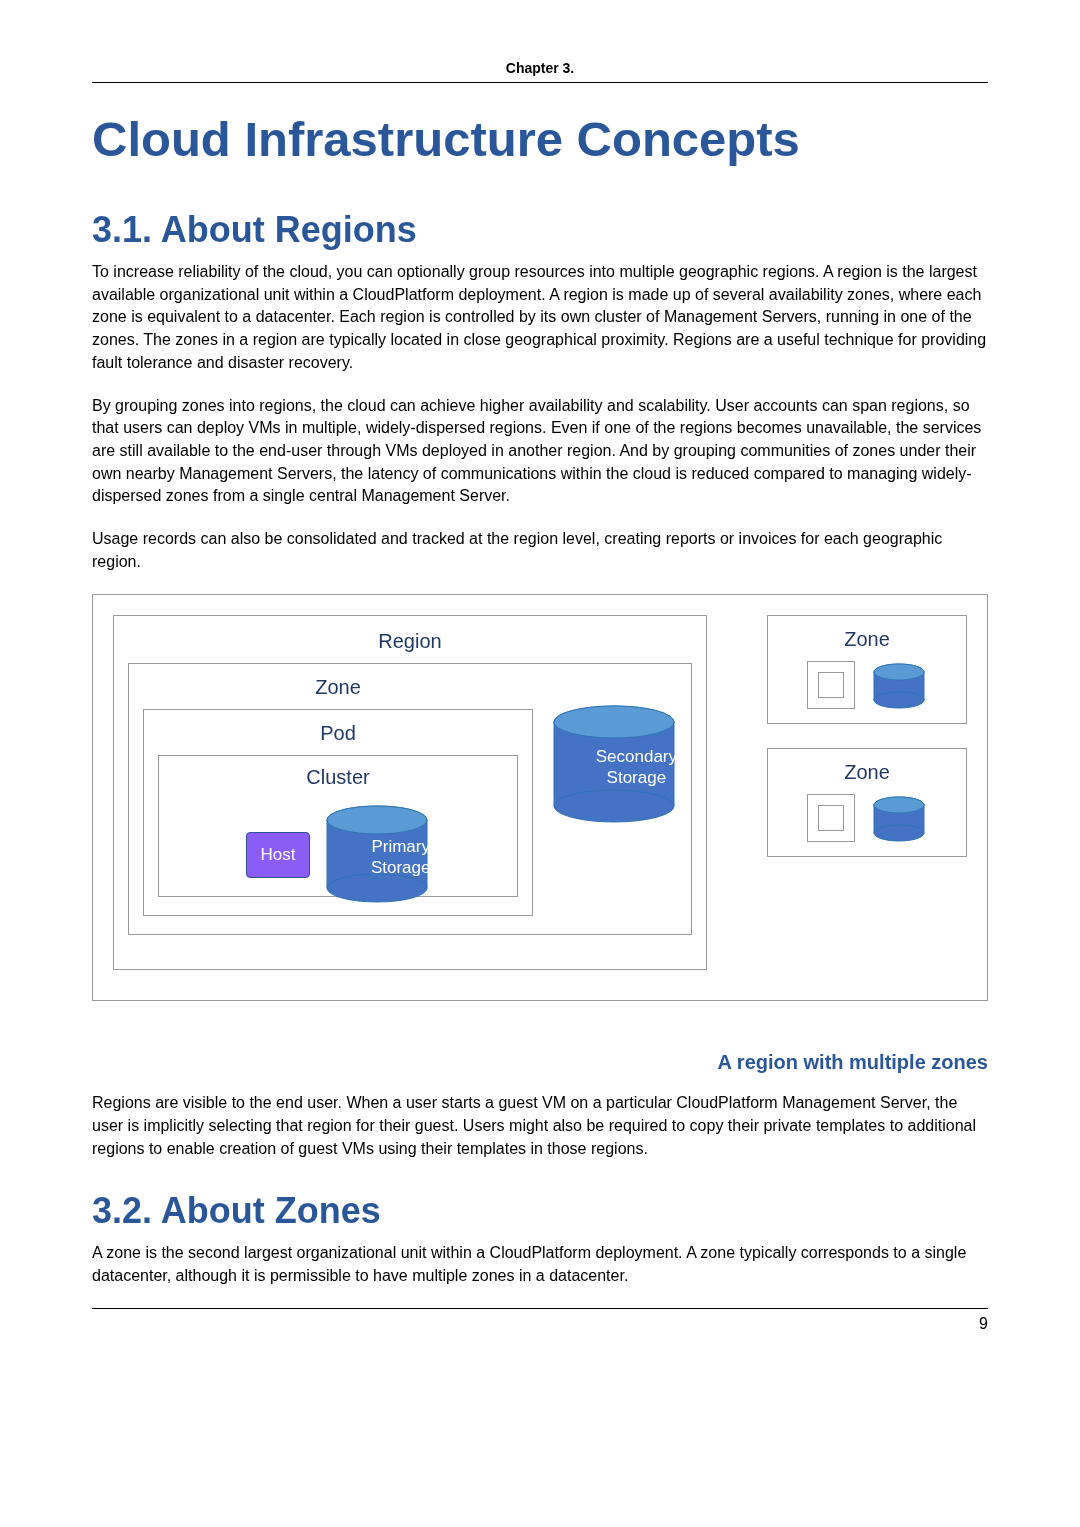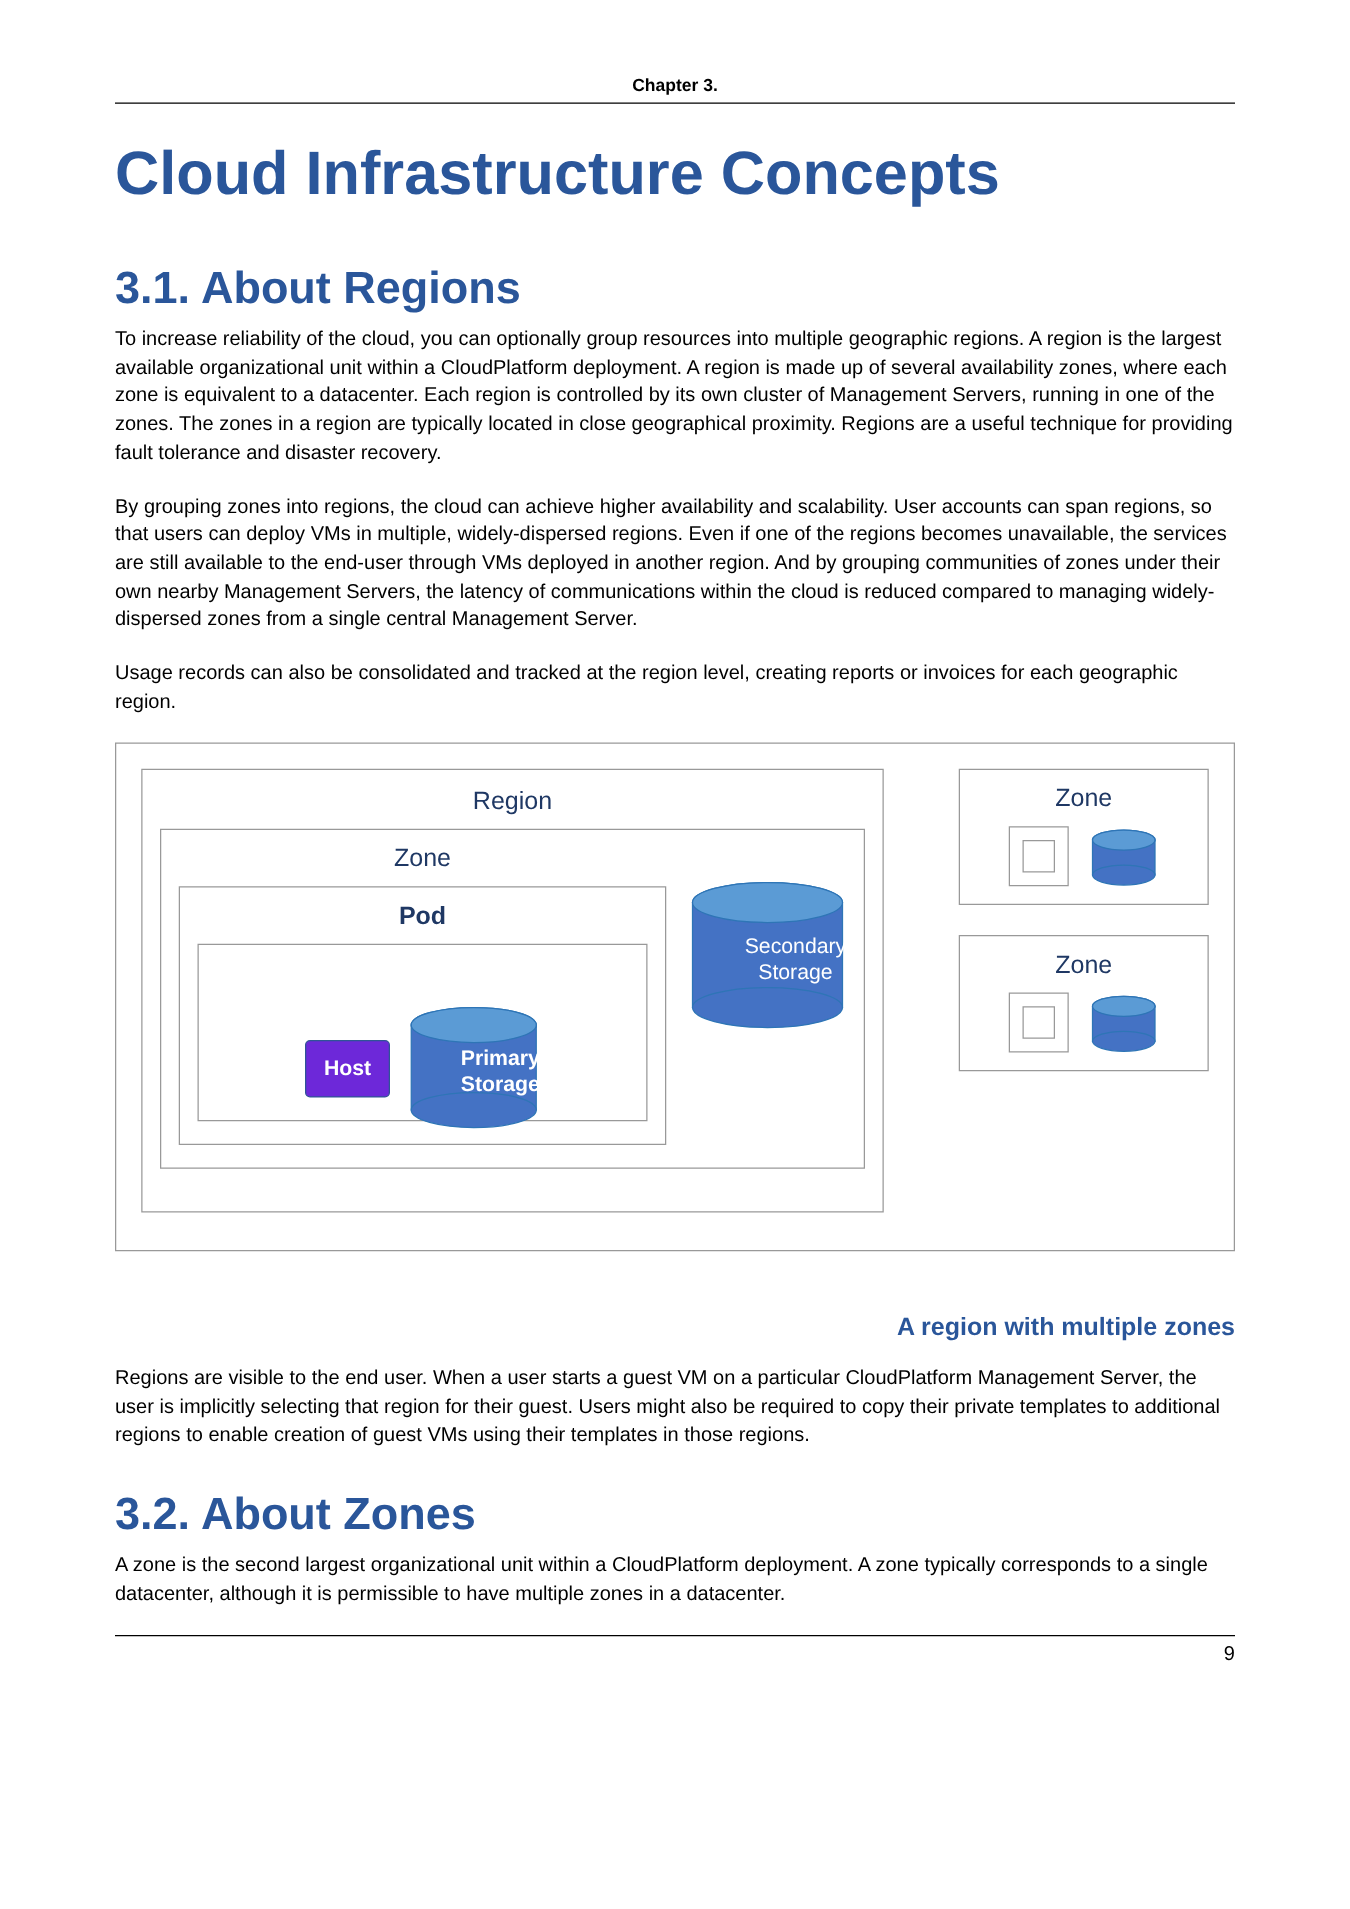--- a/index.html
+++ b/index.html
@@ -62,39 +62,38 @@
       border: 1px solid #999;
       padding: 8px 14px 18px 14px;
       display: flex;
       gap: 18px;
       align-items: flex-start;
     }
     .pod-box {
       border: 1px solid #999;
       padding: 8px 14px 18px 14px;
       flex: 1;
-      font-weight: bold;
     }
     .cluster-box {
       border: 1px solid #999;
       padding: 8px 14px 18px 14px;
       display: flex;
       gap: 14px;
       align-items: flex-end;
       justify-content: center;
       margin-top: 6px;
       position: relative;
     }
     .cluster-box .box-label {
       position: absolute;
       top: 6px;
       left: 0; right: 0;
     }
     .host-badge {
-      background: #6d28d9;
+      background: #8b5cf6;
       color: #fff;
       border: 1px solid #2f5496;
       border-radius: 4px;
       padding: 12px 14px;
       font-size: 17px;
       margin-top: 60px;
     }
     .cylinder {
       display: flex;
       flex-direction: column;
@@ -171,20 +170,21 @@
 <div class="diagram-wrap">
   <div class="diagram-inner">
     <div class="region-box">
       <div class="box-label">Region</div>
       <div class="zone-box">
         <div style="flex:1">
           <div class="box-label">Zone</div>
           <div class="pod-box">
             <div class="box-label">Pod</div>
             <div class="cluster-box">
+              <div class="box-label">Cluster</div>
               <div class="host-badge">Host</div>
               <div class="cylinder">
                 <svg class="cyl-svg" width="106" height="100" viewBox="0 0 106 100">
                   <ellipse cx="53" cy="16" rx="50" ry="14" fill="#5b9bd5" stroke="#2e75b6"></ellipse>
                   <rect x="3" y="16" width="100" height="68" fill="#4472c4" stroke="#2e75b6"></rect>
                   <ellipse cx="53" cy="84" rx="50" ry="14" fill="#4472c4" stroke="#2e75b6"></ellipse>
                   <ellipse cx="53" cy="16" rx="50" ry="14" fill="#5b9bd5" stroke="#2e75b6"></ellipse>
                 </svg>
                 <div class="cyl-text">
                   <span>Primary</span><br><span>Storage</span>

